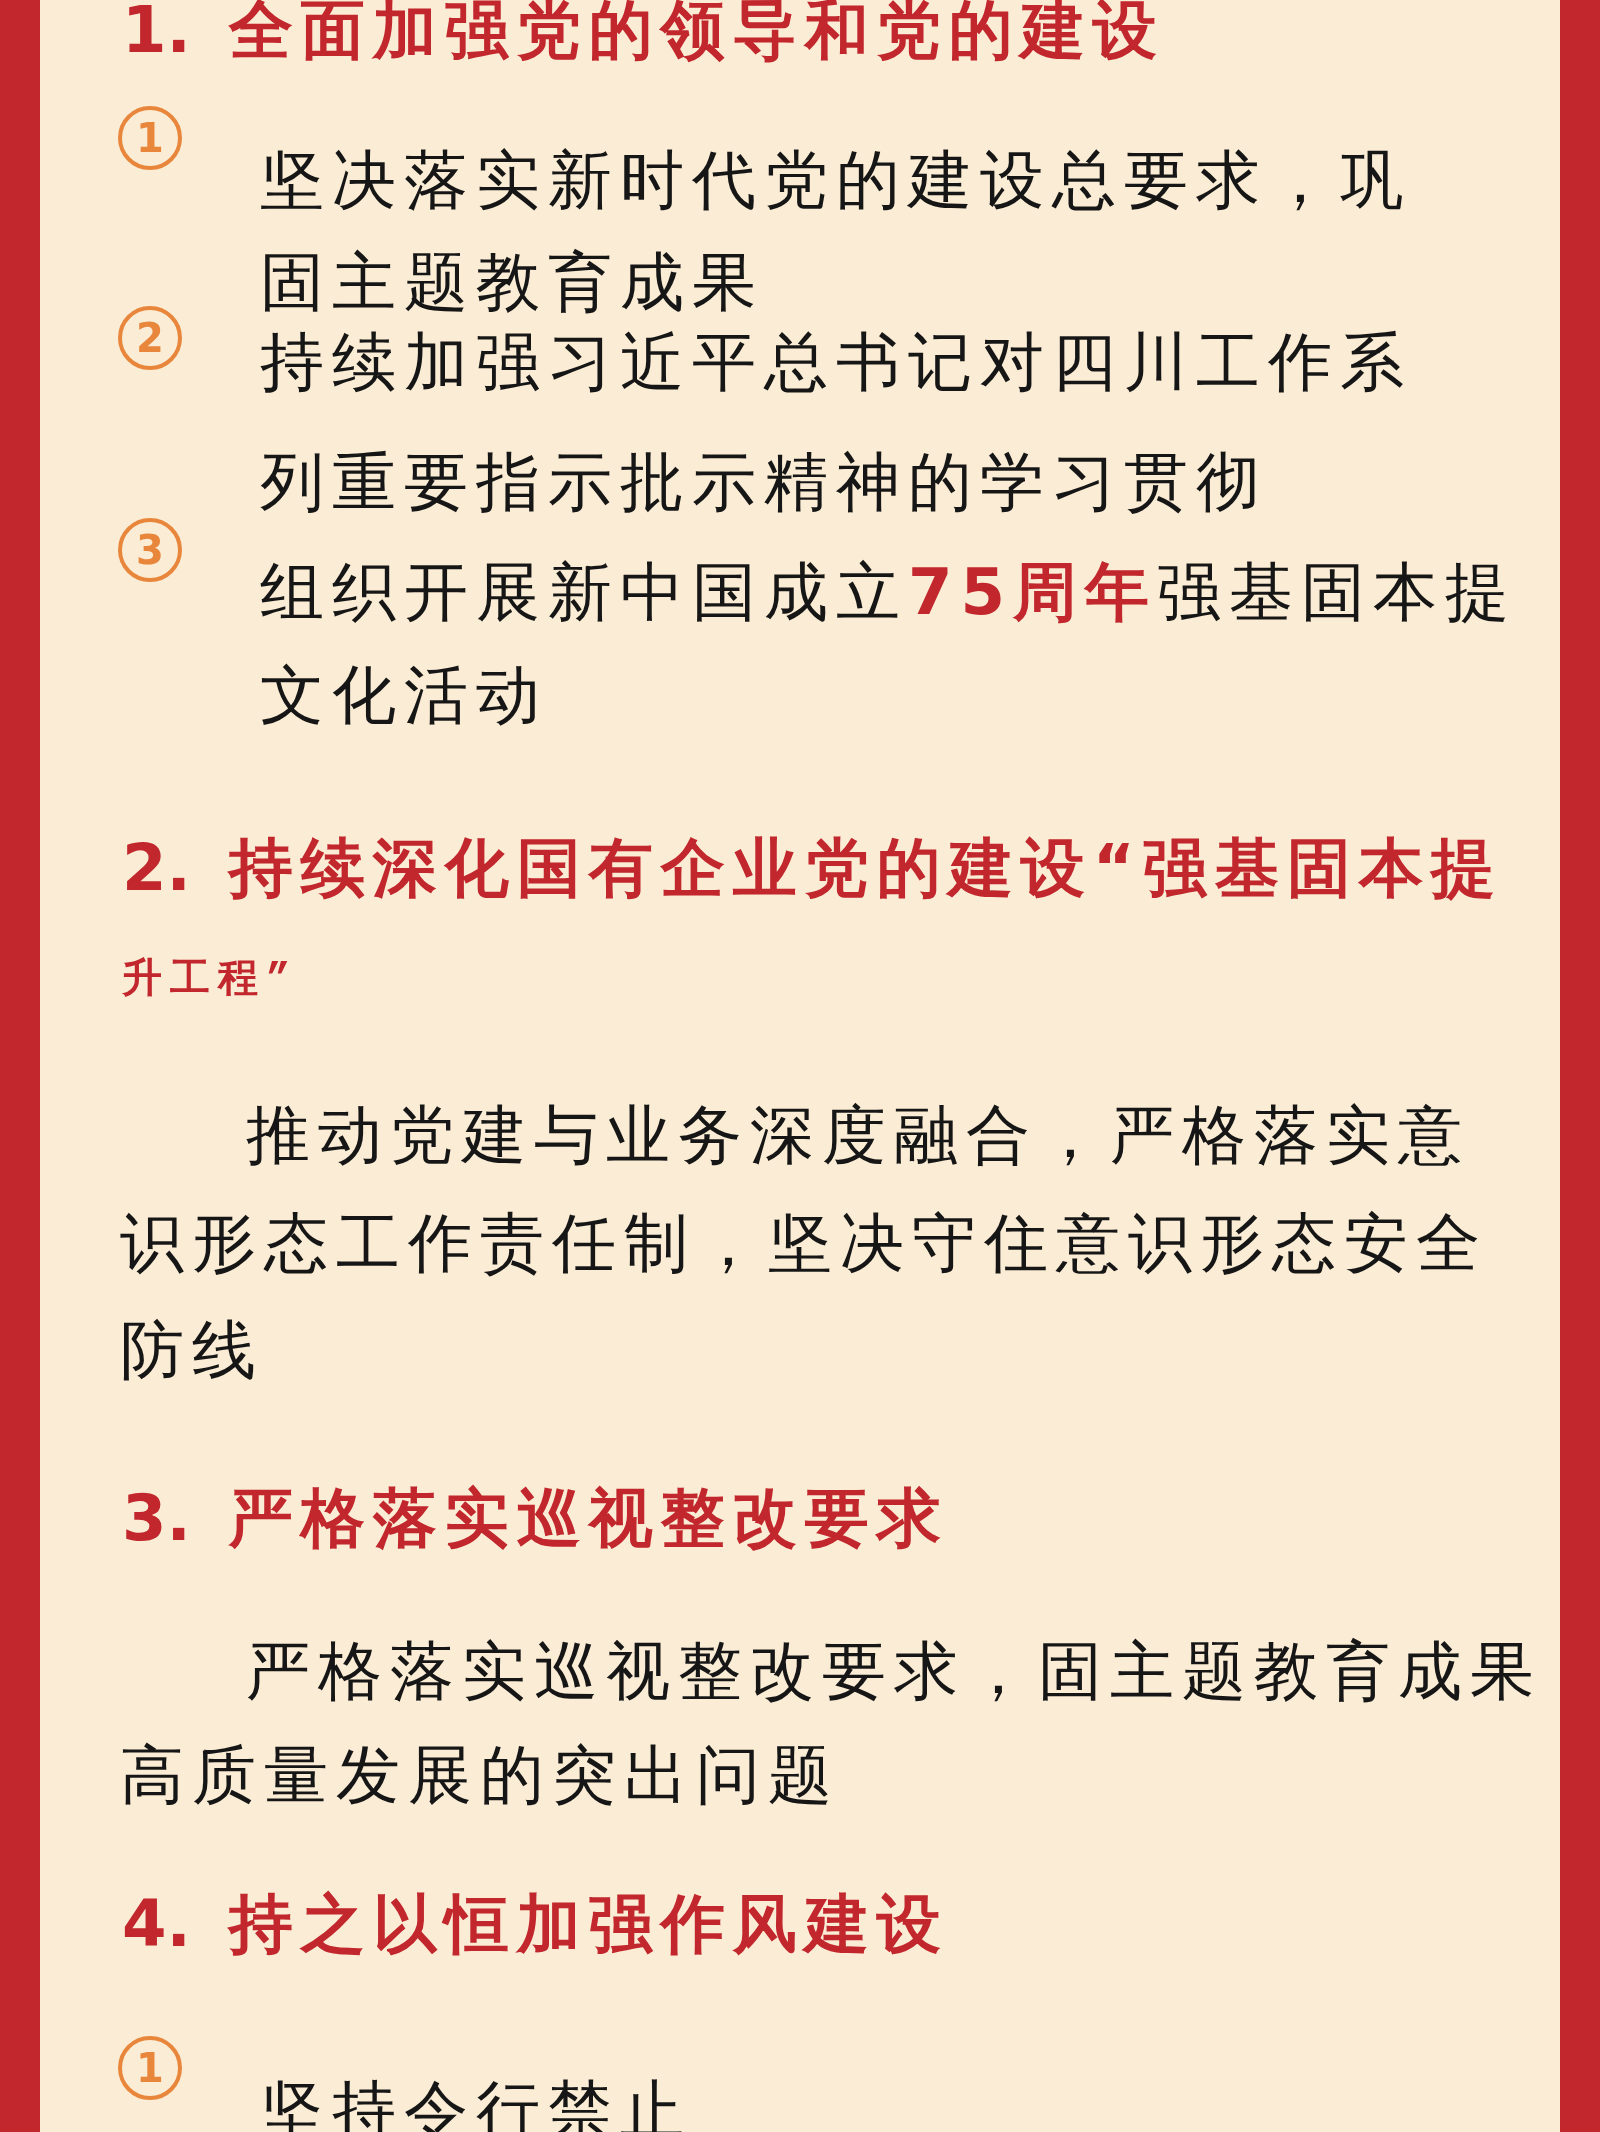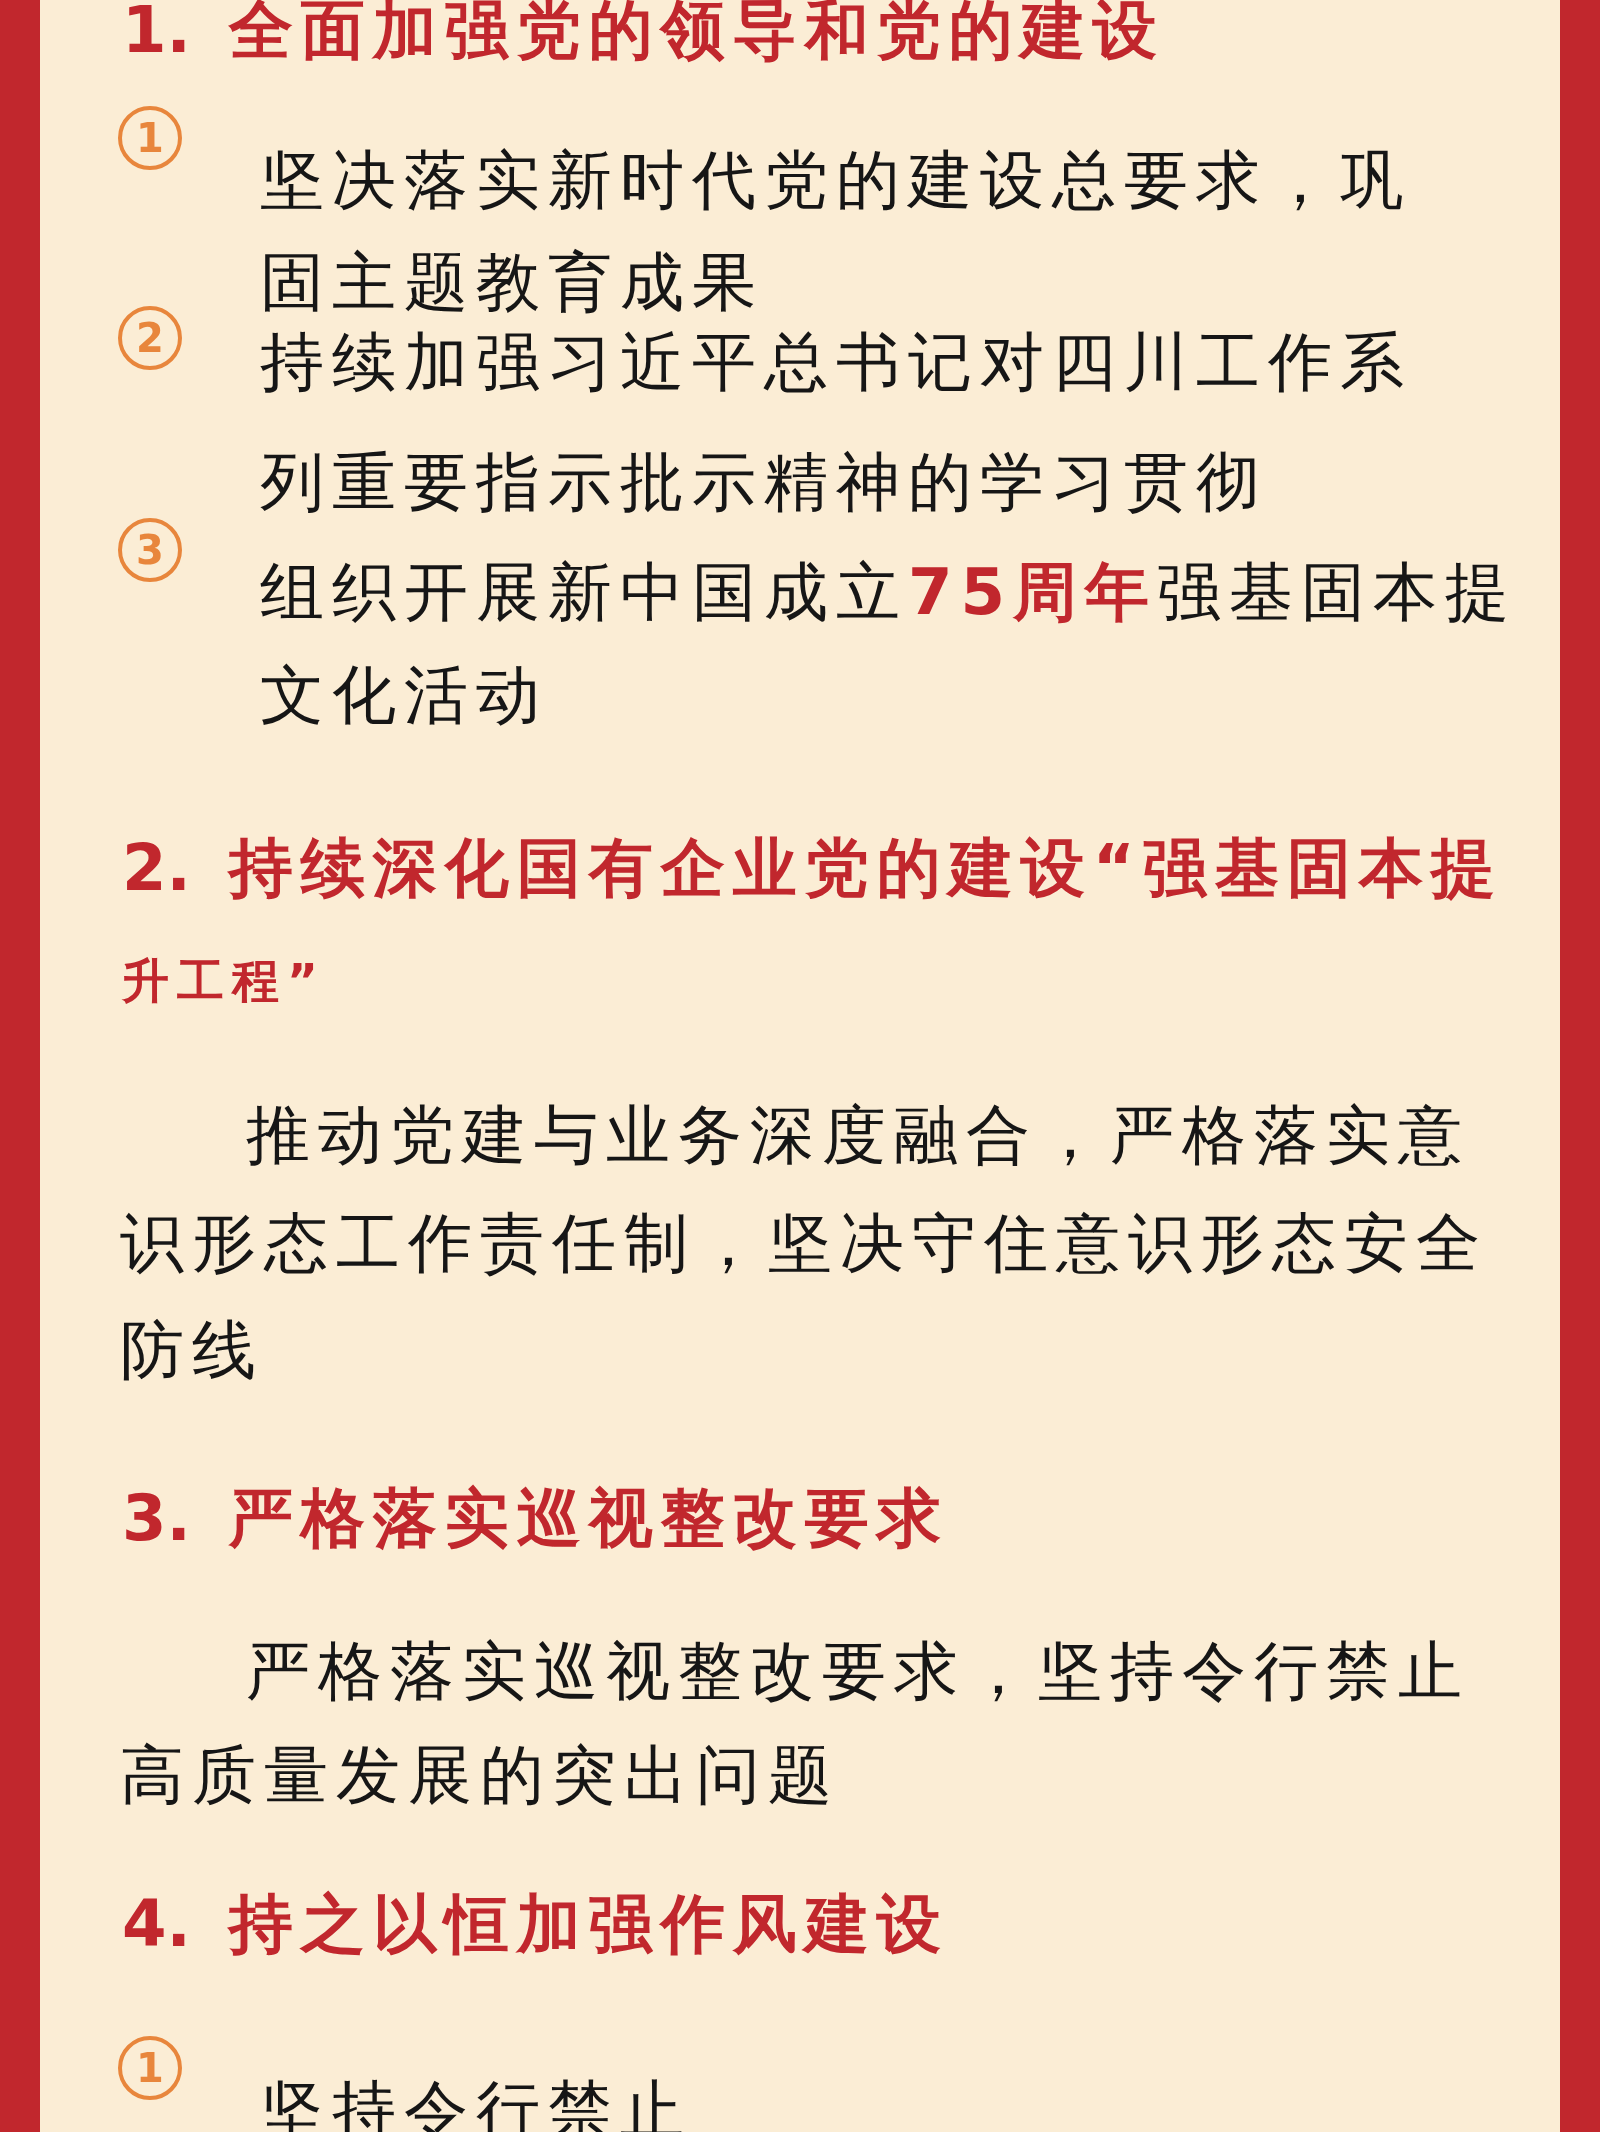--- a/index.html
+++ b/index.html
@@ -7,21 +7,21 @@
     width:1600px;height:2132px;
     position:relative;overflow:hidden;
     background:var(--background,#FBEDD5);
     font-family:"DejaVu Sans",sans-serif;
   }
   .edge{position:absolute;top:0;bottom:0;width:40px;background:var(--red,#C1272D);}
   .edge-left{left:0;}
   .edge-right{right:0;}
   .line{position:absolute;white-space:nowrap;line-height:70px;}
   .heading{left:122px;color:var(--red,#C1272D);font-weight:700;font-size:64px;letter-spacing:8px;}
-  .heading-cont{left:122px;color:var(--red,#C1272D);font-weight:700;font-size:47px;letter-spacing:8px;}
+  .heading-cont{left:122px;color:var(--red,#C1272D);font-weight:700;font-size:40px;letter-spacing:8px;font-family:Liberation Mono, monospace;}
   .hnum{display:inline-block;margin-right:38px;letter-spacing:0;}
   .body-line{left:120px;color:var(--ink,#161616);font-weight:500;font-size:64px;letter-spacing:8px;margin-top:44px;}
   .item-text{left:260px;}
   .indent{left:246px;}
   .hl{color:var(--red,#C1272D);font-weight:700;}
   .marker{
     position:absolute;left:118px;width:64px;height:64px;box-sizing:border-box;
     border:4px solid var(--orange,#E8863C);border-radius:50%;
     display:flex;align-items:center;justify-content:center;
     color:var(--orange,#E8863C);font-weight:700;font-size:40px;line-height:1;
@@ -67,21 +67,21 @@
 
   <div class="line body-line indent" style="top:1056px">推动党建与业务深度融合，严格落实意</div>
   <div class="line body-line" style="top:1164px">识形态工作责任制，坚决守住意识形态安全</div>
   <div class="line body-line" style="top:1271px">防线</div>
 </div>
 
 <div>
   <div class="line heading" style="top:1483px">
     <span class="hnum">3.</span><span>严格落实巡视整改要求</span>
   </div>
-  <div class="line body-line indent" style="top:1592px">严格落实巡视整改要求，坚持令行禁止</div>
+  <div class="line body-line indent" style="top:1592px">严格落实巡视整改要求，固主题教育成果</div>
   <div class="line body-line" style="top:1696px">高质量发展的突出问题</div>
 </div>
 
 <div>
   <div class="line heading" style="top:1889px">
     <span class="hnum">4.</span><span>持之以恒加强作风建设</span>
   </div>
   <div class="marker" style="top:2036px">
     <span>1</span>
   </div>

